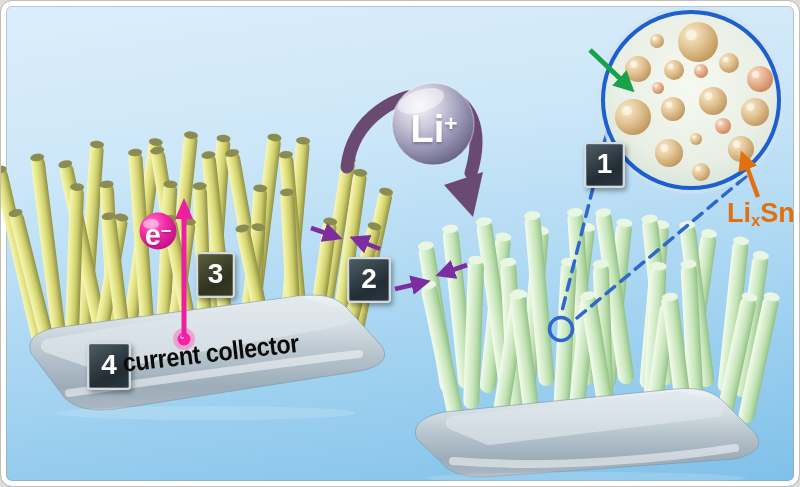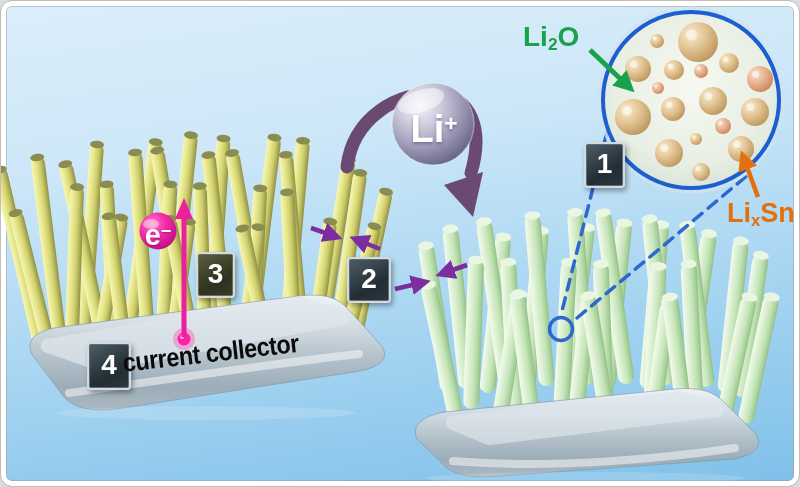--- a/index.html
+++ b/index.html
@@ -453,21 +453,20 @@
         <line x1="394" y1="288" x2="424" y2="281" stroke="#7c2da0" stroke-width="4.5" marker-end="url(#mPurple)"></line>
         <line x1="466" y1="264" x2="440" y2="273" stroke="#7c2da0" stroke-width="4.5" marker-end="url(#mPurple)"></line>
       </g>
 </svg>
 
 <div class="badge badge-1"><span>1</span></div>
 <div class="badge badge-2"><span>2</span></div>
 <div class="badge badge-3 badge--olive"><span>3</span></div>
 <div class="badge badge-4"><span>4</span></div>
 
-<div class="lbl lbl-li2o"><span>Li</span><span class="sub">2</span><span>O</span></div>
 
 <div class="lbl lbl-lixsn"><span>Li</span><span class="sub">x</span><span>Sn</span></div>
 
 <div class="lbl lbl-liplus"><span>Li</span><span class="sup">+</span></div>
 
 <div class="lbl lbl-electron"><span>e</span><span class="sup">−</span></div>
 
 <div class="lbl lbl-cc">current collector</div>
 
 </div>

